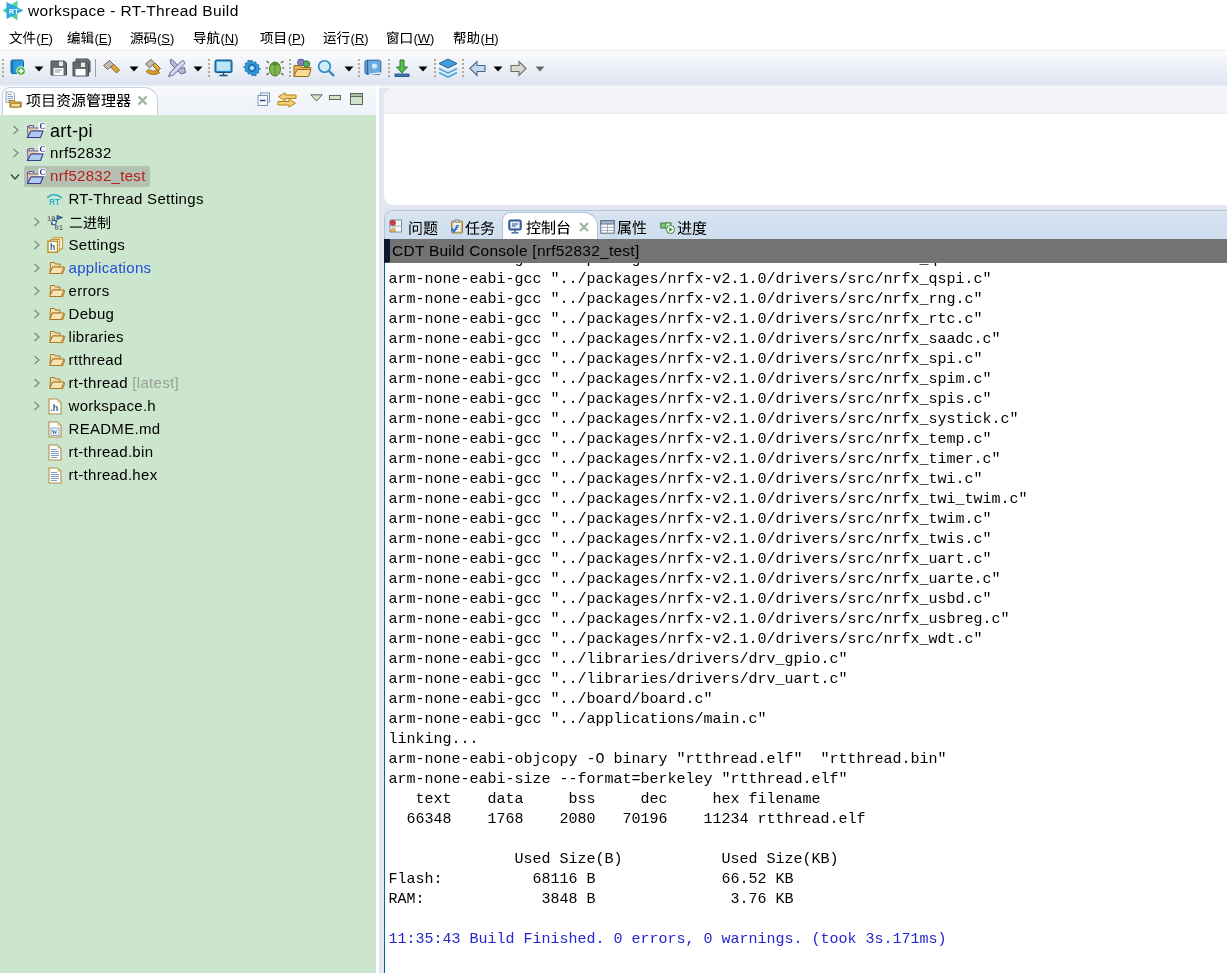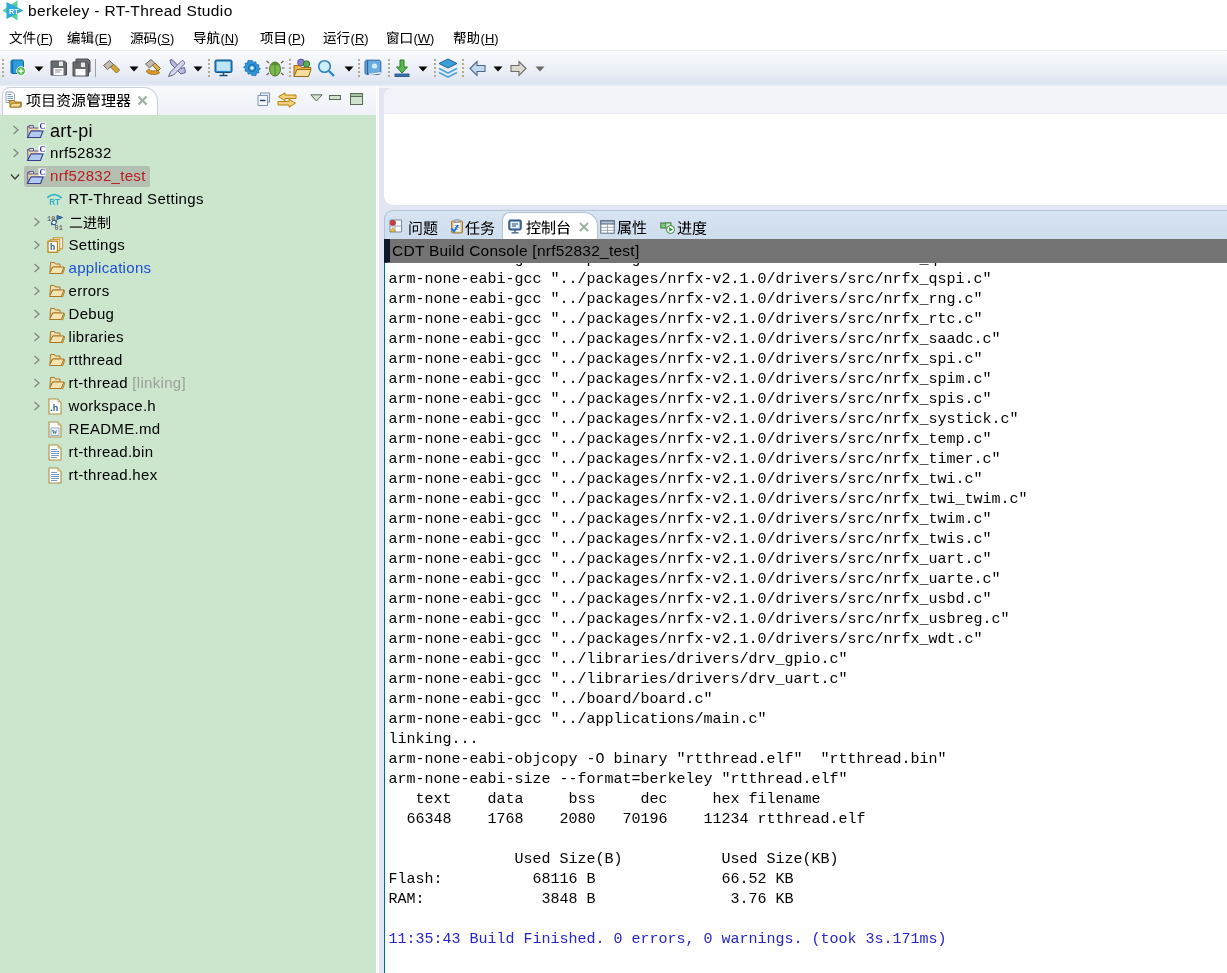--- a/index.html
+++ b/index.html
@@ -6,21 +6,21 @@
 .ab{position:absolute}
 #menubar span.it{position:absolute;font-size:13px;color:#000}
 pre{font-family:"Liberation Mono",monospace;font-size:15px;line-height:20px;color:#000}
 </style></head><body>
 <div class="ab" style="left:0;top:0;width:1227px;height:27px;background:#fff">
     <svg class="ab" style="left:2px;top:0px" width="21" height="21" viewBox="0 0 21 21">
 <polygon points="15.5,0.5 15.5,20.5 0.5,10.5" fill="#55d493"></polygon>
 <polygon points="4.5,2 4.5,19 21.5,10.5" fill="#2ba9e0"></polygon>
 <text x="7" y="13.6" font-family="Liberation Sans" font-weight="bold" font-size="7.2" fill="#fff">RT</text>
 </svg>
-    <span class="ab" style="left:28px;top:2px;font-size:15.5px;color:#000;letter-spacing:0.38px">berkeley - RT-Thread Studio</span>
+    <span class="ab" style="left:28px;top:2px;font-size:15.5px;color:#000;letter-spacing:0.38px">workspace - RT-Thread Build</span>
   </div>
 <div id="menubar" class="ab" style="left:0;top:27px;width:1227px;height:23px;background:#fff">
     <svg style="position:absolute;left:9px;top:4.2px" width="27.0" height="13.5" viewBox="0 0 54 27">
       <path fill="#000" d="M12 1h2v1h-2zM34 1h2v1h-2zM43 1h2v1h-2zM12 2h2v1h-2zM34 2h2v1h-2zM39 2h1v1h-1zM43 2h2v1h-2zM13 3h2v1h-2zM33 3h2v1h-2zM38 3h2v1h-2zM43 3h2v1h-2zM13 4h2v1h-2zM33 4h2v1h-2zM38 4h2v1h-2zM43 4h2v1h-2zM13 5h2v1h-2zM32 5h2v1h-2zM38 5h2v1h-2zM43 5h2v1h-2zM1 6h25v1h-25zM32 6h2v1h-2zM38 6h13v1h-13zM1 7h25v1h-25zM31 7h2v1h-2zM37 7h14v1h-14zM6 8h2v1h-2zM19 8h2v1h-2zM30 8h3v1h-3zM37 8h2v1h-2zM43 8h2v1h-2zM6 9h2v1h-2zM19 9h2v1h-2zM30 9h3v1h-3zM36 9h2v1h-2zM43 9h2v1h-2zM7 10h2v1h-2zM18 10h2v1h-2zM29 10h4v1h-4zM36 10h2v1h-2zM43 10h2v1h-2zM7 11h2v1h-2zM18 11h2v1h-2zM28 11h3v1h-3zM32 11h1v1h-1zM36 11h2v1h-2zM43 11h2v1h-2zM8 12h2v1h-2zM17 12h2v1h-2zM28 12h2v1h-2zM32 12h1v1h-1zM43 12h2v1h-2zM8 13h3v1h-3zM17 13h2v1h-2zM29 13h1v1h-1zM32 13h1v1h-1zM43 13h2v1h-2zM9 14h2v1h-2zM16 14h2v1h-2zM32 14h1v1h-1zM43 14h2v1h-2zM10 15h2v1h-2zM15 15h3v1h-3zM32 15h1v1h-1zM36 15h17v1h-17zM10 16h3v1h-3zM14 16h3v1h-3zM32 16h1v1h-1zM36 16h17v1h-17zM11 17h5v1h-5zM32 17h1v1h-1zM43 17h2v1h-2zM12 18h3v1h-3zM32 18h1v1h-1zM43 18h2v1h-2zM11 19h5v1h-5zM32 19h1v1h-1zM43 19h2v1h-2zM10 20h3v1h-3zM14 20h3v1h-3zM32 20h1v1h-1zM43 20h2v1h-2zM8 21h4v1h-4zM15 21h4v1h-4zM32 21h1v1h-1zM43 21h2v1h-2zM6 22h4v1h-4zM17 22h4v1h-4zM32 22h1v1h-1zM43 22h2v1h-2zM4 23h5v1h-5zM18 23h5v1h-5zM32 23h1v1h-1zM43 23h2v1h-2zM1 24h6v1h-6zM20 24h6v1h-6zM32 24h1v1h-1zM43 24h2v1h-2zM2 25h2v1h-2zM23 25h2v1h-2zM32 25h1v1h-1zM43 25h2v1h-2z"></path>
       <path fill="#000" fill-opacity="0.42" d="M13 0h1v1h-1zM11 1h1v1h-1zM45 1h1v1h-1zM14 2h1v1h-1zM33 2h1v1h-1zM38 2h1v1h-1zM40 2h1v1h-1zM45 2h1v1h-1zM12 3h1v1h-1zM40 3h1v1h-1zM45 3h1v1h-1zM15 4h1v1h-1zM32 4h1v1h-1zM45 4h1v1h-1zM37 5h1v1h-1zM45 5h1v1h-1zM31 6h1v1h-1zM37 6h1v1h-1zM51 6h1v1h-1zM33 7h1v1h-1zM51 7h1v1h-1zM5 8h1v1h-1zM21 8h1v1h-1zM33 8h1v1h-1zM45 8h1v1h-1zM8 9h1v1h-1zM18 9h1v1h-1zM29 9h1v1h-1zM33 9h1v1h-1zM38 9h1v1h-1zM45 9h1v1h-1zM6 10h1v1h-1zM20 10h1v1h-1zM33 10h1v1h-1zM45 10h1v1h-1zM9 11h1v1h-1zM17 11h1v1h-1zM31 11h1v1h-1zM33 11h1v1h-1zM35 11h1v1h-1zM45 11h1v1h-1zM7 12h1v1h-1zM19 12h1v1h-1zM30 12h2v1h-2zM33 12h1v1h-1zM36 12h2v1h-2zM45 12h1v1h-1zM16 13h1v1h-1zM28 13h1v1h-1zM31 13h1v1h-1zM33 13h1v1h-1zM45 13h1v1h-1zM11 14h1v1h-1zM15 14h1v1h-1zM18 14h1v1h-1zM31 14h1v1h-1zM33 14h1v1h-1zM45 14h1v1h-1zM9 15h1v1h-1zM12 15h1v1h-1zM31 15h1v1h-1zM33 15h1v1h-1zM35 15h1v1h-1zM31 16h1v1h-1zM33 16h1v1h-1zM35 16h1v1h-1zM31 17h1v1h-1zM33 17h1v1h-1zM45 17h1v1h-1zM15 18h1v1h-1zM31 18h1v1h-1zM33 18h1v1h-1zM45 18h1v1h-1zM16 19h1v1h-1zM31 19h1v1h-1zM33 19h1v1h-1zM45 19h1v1h-1zM9 20h1v1h-1zM13 20h1v1h-1zM17 20h1v1h-1zM31 20h1v1h-1zM33 20h1v1h-1zM45 20h1v1h-1zM7 21h1v1h-1zM19 21h1v1h-1zM31 21h1v1h-1zM33 21h1v1h-1zM45 21h1v1h-1zM5 22h1v1h-1zM10 22h1v1h-1zM16 22h1v1h-1zM21 22h1v1h-1zM31 22h1v1h-1zM33 22h1v1h-1zM45 22h1v1h-1zM3 23h1v1h-1zM23 23h1v1h-1zM31 23h1v1h-1zM33 23h1v1h-1zM45 23h1v1h-1zM31 24h1v1h-1zM33 24h1v1h-1zM45 24h1v1h-1zM1 25h1v1h-1zM4 25h1v1h-1zM22 25h1v1h-1zM31 25h1v1h-1zM33 25h1v1h-1zM45 25h1v1h-1zM32 26h1v1h-1zM43 26h2v1h-2z"></path>
     </svg>
     <span class="it" style="left:36.3px;top:3.8px">(<u>F</u>)</span>
     <svg style="position:absolute;left:67.2px;top:4.2px" width="27.0" height="13.5" viewBox="0 0 54 27">
       <path fill="#000" d="M6 1h1v1h-1zM17 1h2v1h-2zM32 1h2v1h-2zM5 2h2v1h-2zM17 2h2v1h-2zM32 2h2v1h-2zM40 2h11v1h-11zM5 3h2v1h-2zM17 3h2v1h-2zM32 3h2v1h-2zM40 3h2v1h-2zM49 3h2v1h-2zM5 4h1v1h-1zM11 4h14v1h-14zM28 4h10v1h-10zM40 4h2v1h-2zM49 4h2v1h-2zM4 5h2v1h-2zM11 5h14v1h-14zM28 5h10v1h-10zM40 5h2v1h-2zM49 5h2v1h-2zM4 6h1v1h-1zM11 6h2v1h-2zM23 6h2v1h-2zM31 6h2v1h-2zM40 6h11v1h-11zM3 7h2v1h-2zM8 7h1v1h-1zM11 7h2v1h-2zM23 7h2v1h-2zM31 7h2v1h-2zM2 8h2v1h-2zM7 8h2v1h-2zM11 8h14v1h-14zM31 8h1v1h-1zM34 8h1v1h-1zM2 9h2v1h-2zM6 9h3v1h-3zM11 9h14v1h-14zM30 9h2v1h-2zM34 9h1v1h-1zM39 9h13v1h-13zM1 10h7v1h-7zM11 10h2v1h-2zM30 10h2v1h-2zM34 10h1v1h-1zM38 10h15v1h-15zM2 11h2v1h-2zM5 11h2v1h-2zM11 11h2v1h-2zM30 11h1v1h-1zM34 11h1v1h-1zM40 11h2v1h-2zM49 11h2v1h-2zM5 12h2v1h-2zM11 12h14v1h-14zM29 12h2v1h-2zM34 12h1v1h-1zM40 12h2v1h-2zM49 12h2v1h-2zM4 13h2v1h-2zM11 13h14v1h-14zM29 13h9v1h-9zM40 13h3v1h-3zM49 13h2v1h-2zM4 14h1v1h-1zM11 14h4v1h-4zM17 14h1v1h-1zM20 14h1v1h-1zM24 14h1v1h-1zM29 14h9v1h-9zM40 14h11v1h-11zM3 15h2v1h-2zM7 15h2v1h-2zM11 15h4v1h-4zM17 15h1v1h-1zM20 15h1v1h-1zM24 15h1v1h-1zM34 15h1v1h-1zM40 15h2v1h-2zM49 15h2v1h-2zM2 16h7v1h-7zM11 16h4v1h-4zM17 16h1v1h-1zM20 16h1v1h-1zM24 16h1v1h-1zM34 16h1v1h-1zM40 16h2v1h-2zM49 16h2v1h-2zM1 17h5v1h-5zM11 17h1v1h-1zM13 17h2v1h-2zM17 17h1v1h-1zM20 17h1v1h-1zM24 17h1v1h-1zM34 17h1v1h-1zM40 17h3v1h-3zM49 17h2v1h-2zM2 18h1v1h-1zM10 18h2v1h-2zM13 18h12v1h-12zM34 18h4v1h-4zM40 18h11v1h-11zM10 19h2v1h-2zM13 19h12v1h-12zM30 19h8v1h-8zM40 19h2v1h-2zM49 19h2v1h-2zM7 20h2v1h-2zM10 20h2v1h-2zM13 20h2v1h-2zM17 20h1v1h-1zM20 20h1v1h-1zM24 20h1v1h-1zM28 20h8v1h-8zM40 20h2v1h-2zM49 20h2v1h-2zM4 21h5v1h-5zM10 21h2v1h-2zM13 21h2v1h-2zM17 21h1v1h-1zM20 21h1v1h-1zM24 21h1v1h-1zM34 21h1v1h-1zM40 21h13v1h-13zM2 22h5v1h-5zM9 22h2v1h-2zM13 22h2v1h-2zM17 22h1v1h-1zM20 22h1v1h-1zM24 22h1v1h-1zM34 22h1v1h-1zM38 22h15v1h-15zM1 23h4v1h-4zM9 23h2v1h-2zM13 23h2v1h-2zM17 23h1v1h-1zM20 23h1v1h-1zM24 23h1v1h-1zM34 23h1v1h-1zM38 23h1v1h-1zM49 23h2v1h-2zM9 24h1v1h-1zM13 24h2v1h-2zM17 24h1v1h-1zM20 24h1v1h-1zM23 24h2v1h-2zM34 24h1v1h-1zM49 24h2v1h-2zM13 25h2v1h-2zM17 25h1v1h-1zM20 25h1v1h-1zM22 25h3v1h-3zM34 25h1v1h-1zM49 25h2v1h-2z"></path>
       <path fill="#000" fill-opacity="0.42" d="M17 0h1v1h-1zM5 1h1v1h-1zM7 1h1v1h-1zM16 1h1v1h-1zM40 1h11v1h-11zM7 2h1v1h-1zM19 3h1v1h-1zM31 3h1v1h-1zM4 4h1v1h-1zM6 4h1v1h-1zM3 6h1v1h-1zM5 6h1v1h-1zM7 7h1v1h-1zM9 7h1v1h-1zM40 7h11v1h-11zM4 8h1v1h-1zM30 8h1v1h-1zM32 8h2v1h-2zM35 8h1v1h-1zM1 9h1v1h-1zM4 9h2v1h-2zM33 9h1v1h-1zM35 9h1v1h-1zM38 9h1v1h-1zM52 9h1v1h-1zM33 10h1v1h-1zM35 10h1v1h-1zM1 11h1v1h-1zM4 11h1v1h-1zM7 11h1v1h-1zM29 11h1v1h-1zM31 11h1v1h-1zM33 11h1v1h-1zM35 11h1v1h-1zM4 12h1v1h-1zM33 12h1v1h-1zM35 12h1v1h-1zM28 13h1v1h-1zM43 13h6v1h-6zM3 14h1v1h-1zM5 14h1v1h-1zM18 14h1v1h-1zM21 14h1v1h-1zM23 14h1v1h-1zM2 15h1v1h-1zM5 15h2v1h-2zM18 15h1v1h-1zM21 15h1v1h-1zM23 15h1v1h-1zM33 15h1v1h-1zM35 15h1v1h-1zM10 16h1v1h-1zM18 16h1v1h-1zM21 16h1v1h-1zM23 16h1v1h-1zM33 16h1v1h-1zM35 16h1v1h-1zM6 17h2v1h-2zM10 17h1v1h-1zM12 17h1v1h-1zM18 17h1v1h-1zM21 17h1v1h-1zM23 17h1v1h-1zM33 17h1v1h-1zM35 17h1v1h-1zM43 17h6v1h-6zM1 18h1v1h-1zM3 18h1v1h-1zM12 18h1v1h-1zM33 18h1v1h-1zM38 18h1v1h-1zM8 19h1v1h-1zM28 19h2v1h-2zM38 19h1v1h-1zM6 20h1v1h-1zM18 20h1v1h-1zM21 20h1v1h-1zM23 20h1v1h-1zM3 21h1v1h-1zM9 21h1v1h-1zM18 21h1v1h-1zM21 21h1v1h-1zM23 21h1v1h-1zM28 21h3v1h-3zM33 21h1v1h-1zM35 21h1v1h-1zM1 22h1v1h-1zM11 22h1v1h-1zM18 22h1v1h-1zM21 22h1v1h-1zM23 22h1v1h-1zM33 22h1v1h-1zM35 22h1v1h-1zM18 23h1v1h-1zM21 23h1v1h-1zM23 23h1v1h-1zM33 23h1v1h-1zM35 23h1v1h-1zM39 23h4v1h-4zM1 24h2v1h-2zM8 24h1v1h-1zM10 24h1v1h-1zM18 24h1v1h-1zM21 24h2v1h-2zM33 24h1v1h-1zM35 24h1v1h-1zM9 25h1v1h-1zM21 25h1v1h-1zM33 25h1v1h-1zM35 25h1v1h-1zM13 26h2v1h-2zM34 26h1v1h-1z"></path>
@@ -372,21 +372,21 @@
 </svg>
 <span class="ab" style="left:68.5px;top:351px;font-size:15px;letter-spacing:0.3px;color:#000">rtthread</span>
 <svg class="ab" style="left:32.5px;top:378px" width="7" height="10" viewBox="0 0 7 10">
     <path d="M1.5 1l4.5 4-4.5 4" fill="none" stroke="#848684" stroke-width="1.3"></path>
   </svg>
 <svg class="ab" style="left:47.5px;top:376px" width="17" height="14" viewBox="0 0 17 14">
 <path d="M2.5 1.5h4l.8 1.5H12v3H4.5L2 11z" fill="#f2dfae" stroke="#aa7722" stroke-width="1"></path>
 <path d="M1.5 12.5L4.8 6H16l-2.6 6.5z" fill="#f5e3b2" stroke="#aa7722" stroke-width="1"></path>
 <path d="M13.4 12.5L16 6.2l.8.8-2.2 6z" fill="#f5e3b2" stroke="#aa7722" stroke-width="0.9"></path>
 </svg>
-<span class="ab" style="left:68.5px;top:374px;font-size:15px;letter-spacing:0.3px;color:#000">rt-thread <span style="color:#9aa09a">[linking]</span></span>
+<span class="ab" style="left:68.5px;top:374px;font-size:15px;letter-spacing:0.3px;color:#000">rt-thread <span style="color:#9aa09a">[latest]</span></span>
 <svg class="ab" style="left:32.5px;top:401px" width="7" height="10" viewBox="0 0 7 10">
     <path d="M1.5 1l4.5 4-4.5 4" fill="none" stroke="#848684" stroke-width="1.3"></path>
   </svg>
 <svg class="ab" style="left:47.5px;top:397.5px" width="14" height="17" viewBox="0 0 14 17">
 <path d="M1 1h8.5L13 4.5V16H1z" fill="#fff" stroke="#b09048" stroke-width="1.1"></path>
 <path d="M9.5 1l3.5 3.5H9.5z" fill="#d8bc7c"></path>
 <text x="2.2" y="12.5" font-size="9" font-weight="bold" fill="#30608c" font-family="Liberation Sans">.h</text>
 </svg>
 <span class="ab" style="left:68.5px;top:397px;font-size:15px;letter-spacing:0.3px;color:#000">workspace.h</span>
 <svg class="ab" style="left:47.5px;top:420.5px" width="14" height="17" viewBox="0 0 14 17">

